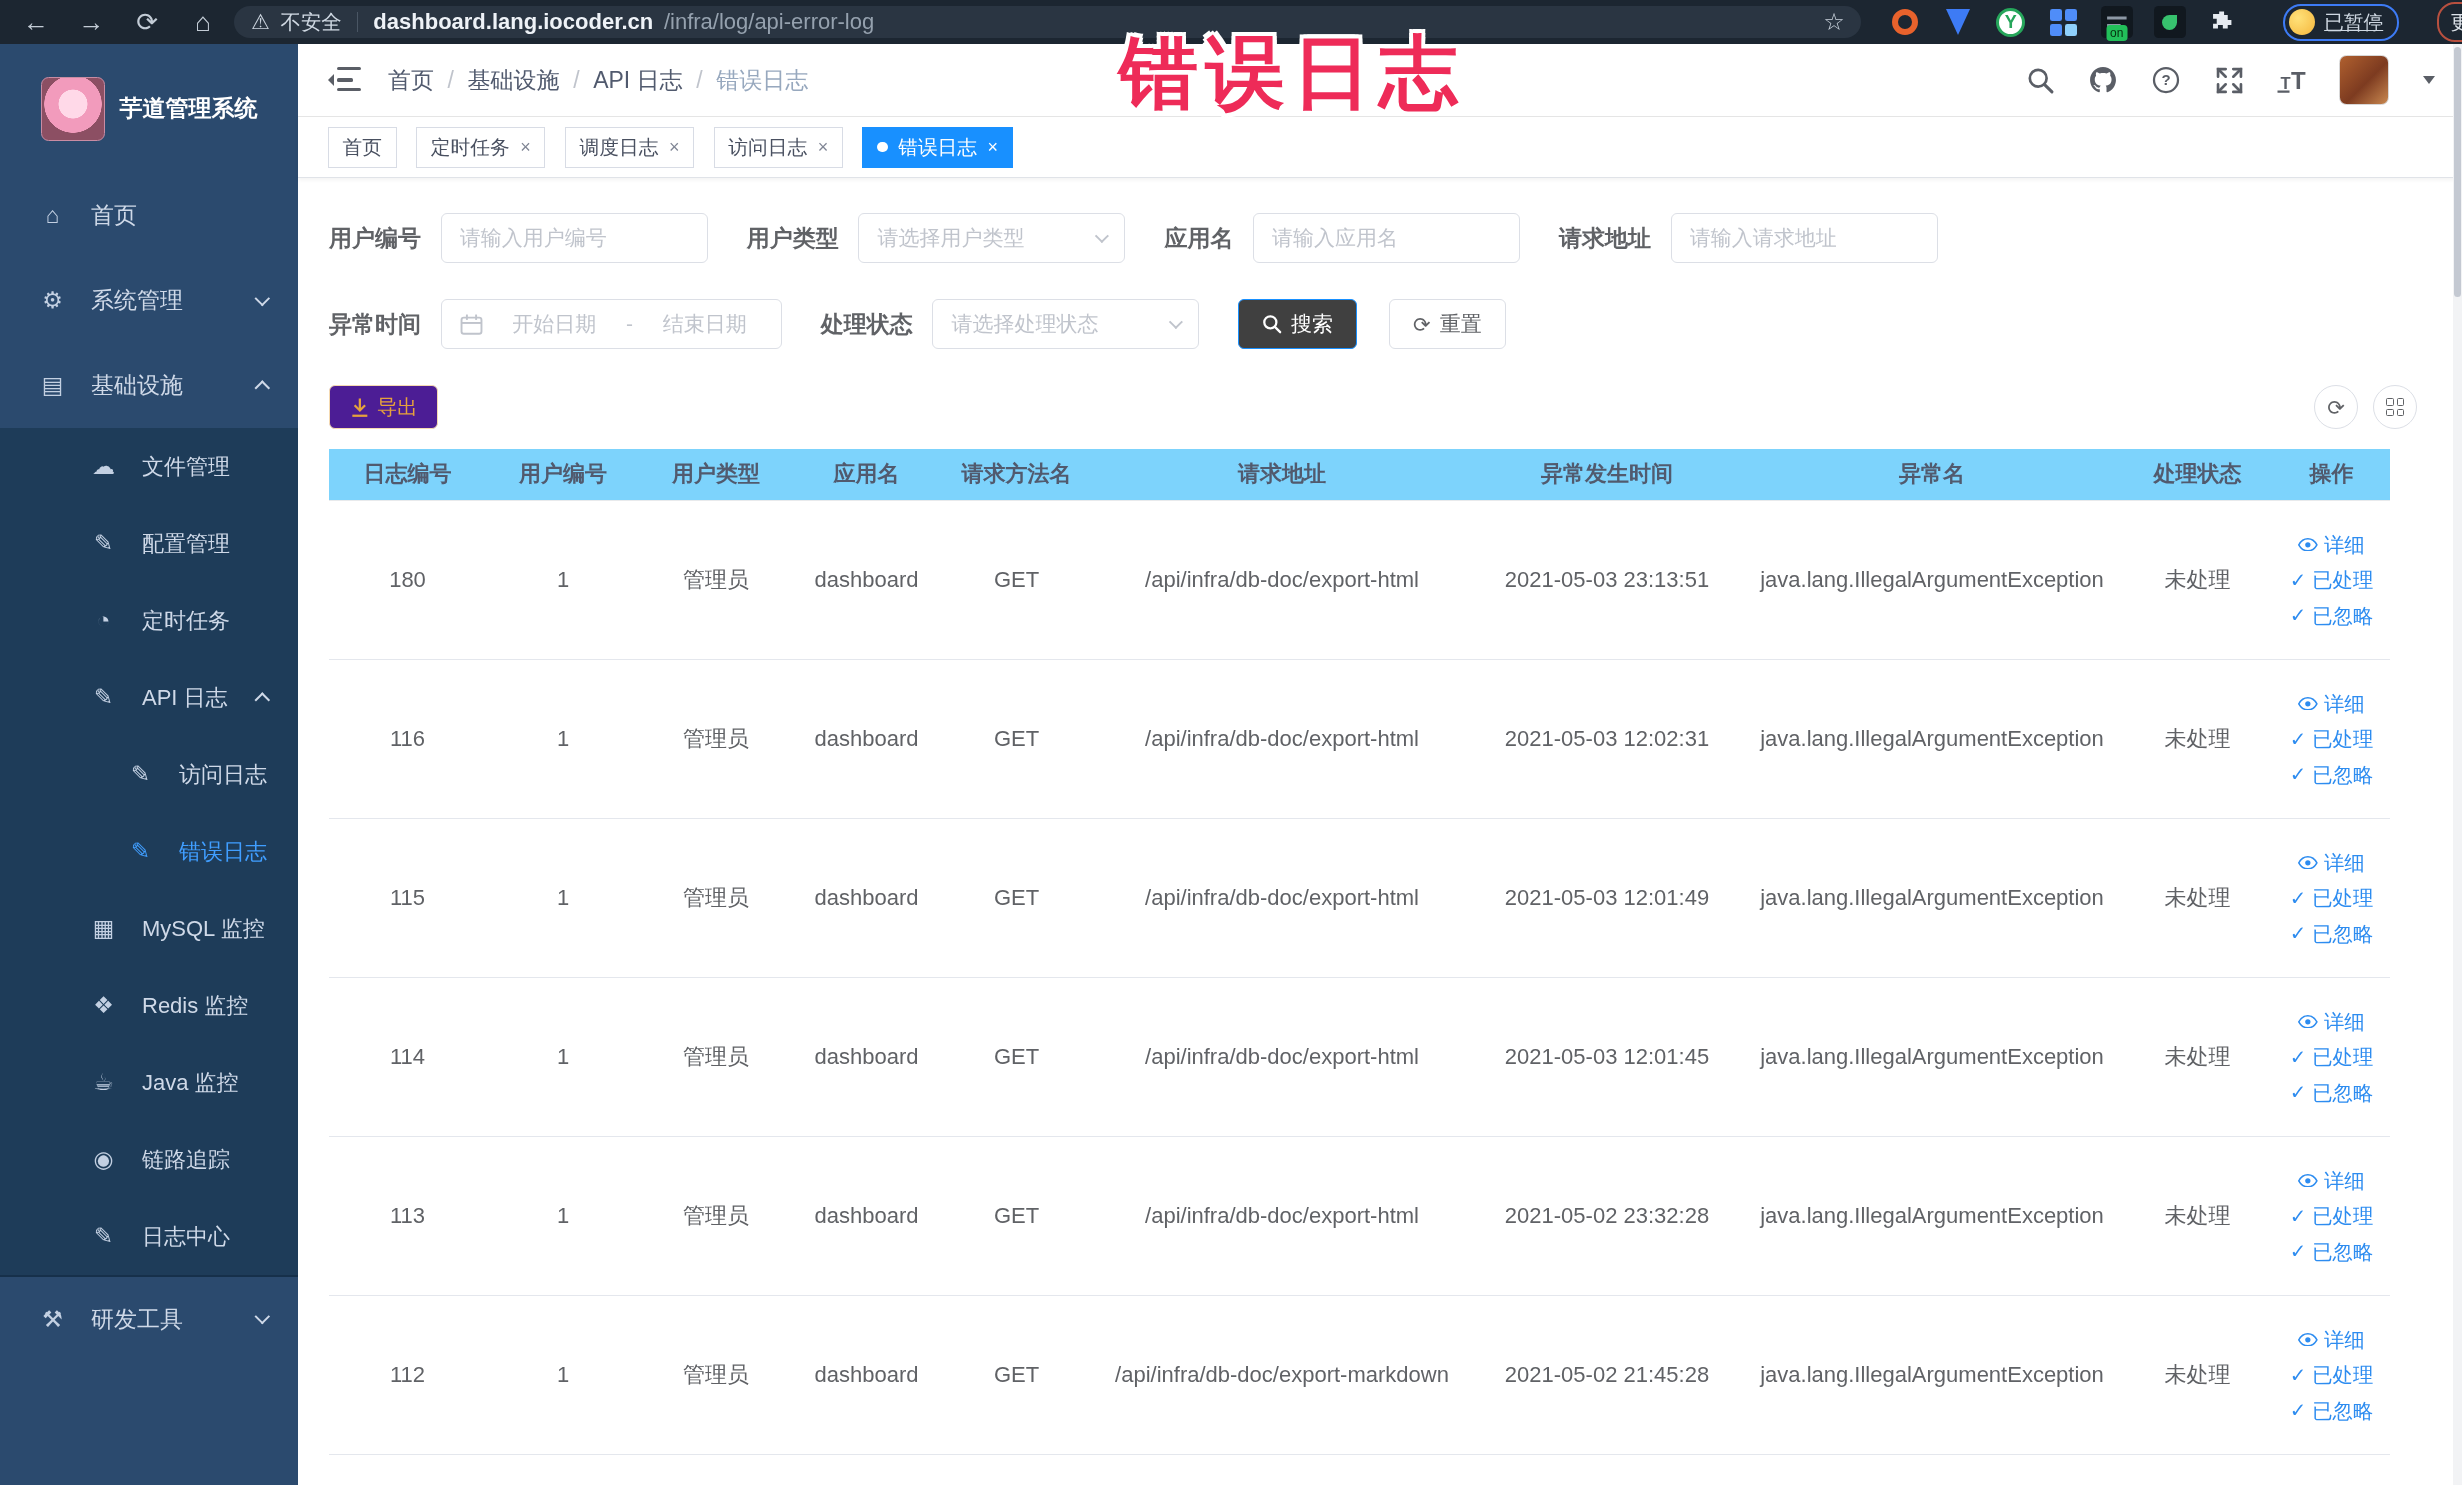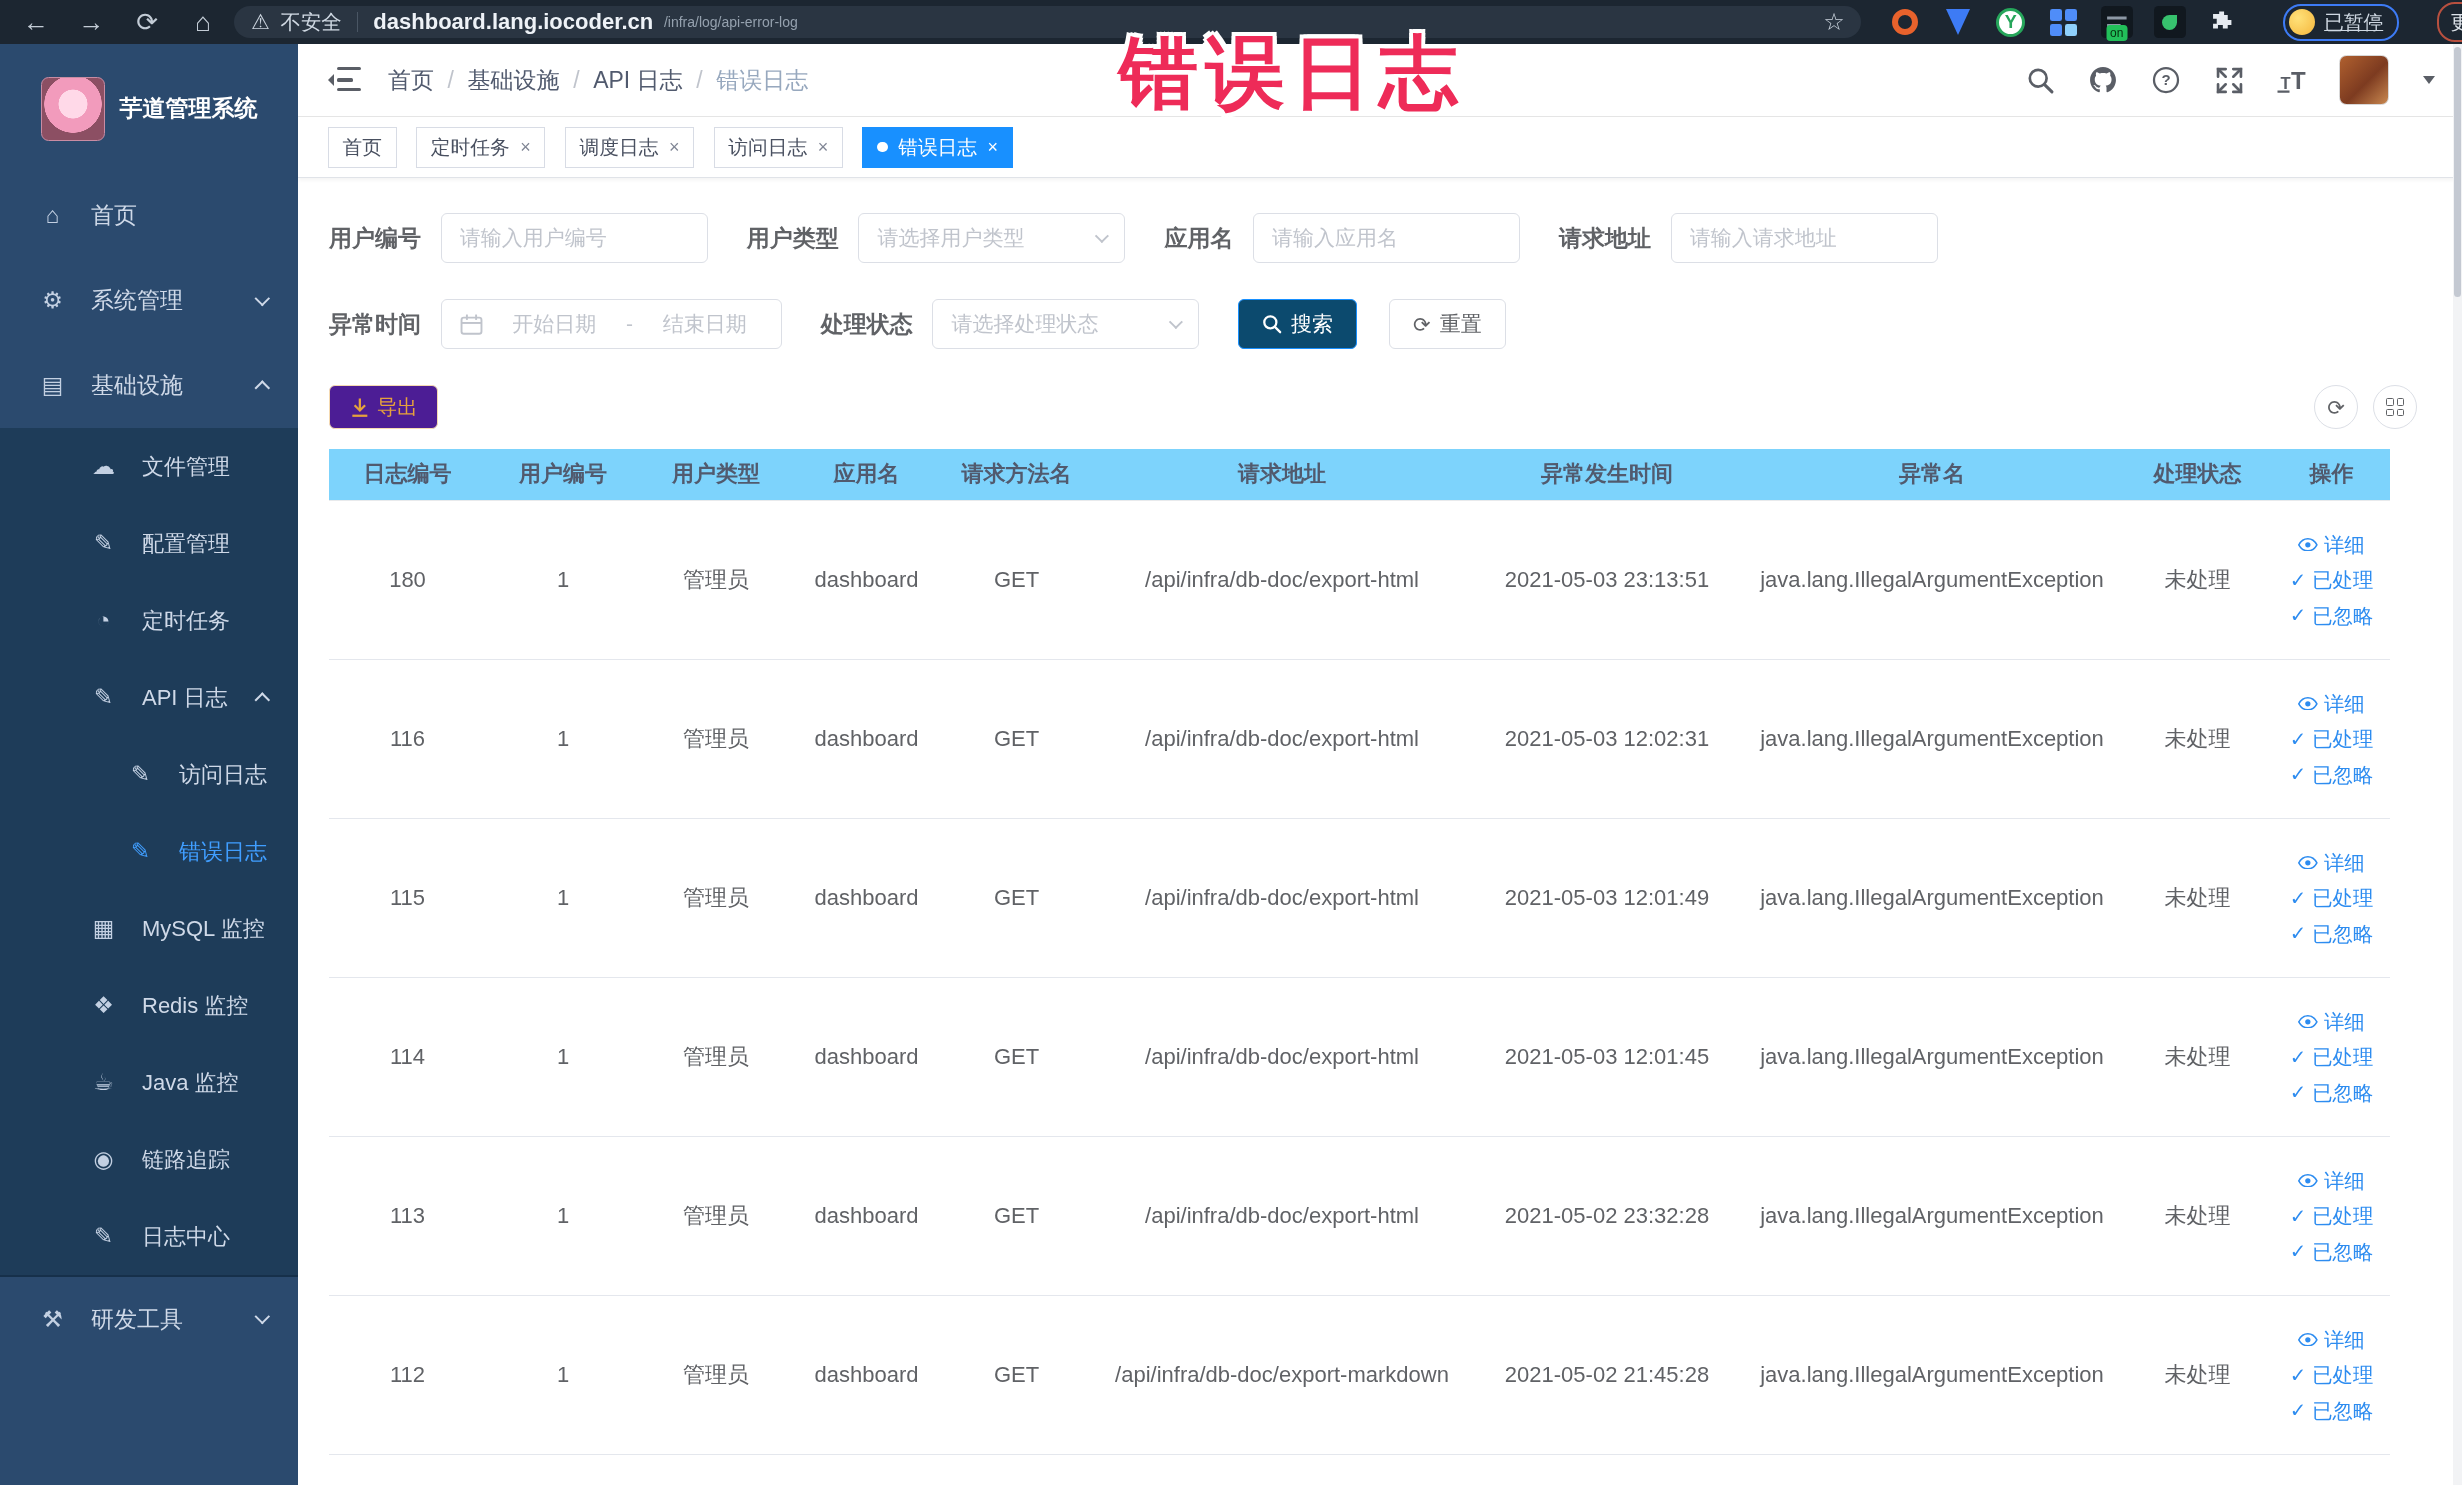--- a/index.html
+++ b/index.html
@@ -8,21 +8,21 @@
   .screen { position:relative; width:2462px; height:1486px; overflow:hidden; }
 
   
   .browser-bar { height:44px; background:#1c2631; display:flex; align-items:center; padding:0 12px; gap:7.6px; color:#cbd4de; }
   .nav-ic { width:48px; text-align:center; font-size:26px; color:#c3ccd6; flex:0 0 auto; cursor:default; }
   .url-pill { height:32px; flex:0 0 auto; width:1627px; background:#2a3542; border-radius:16px; display:flex; align-items:center; padding:0 16.7px; gap:10.6px; }
   .warn-ic { font-size:21px; color:#cbd4de; }
   .sec-label { font-size:20.4px; color:#cfd8e2; }
   .pill-sep { width:1.5px; height:19.7px; background:#4a5664; margin:0 4.5px; }
   .url-domain { font-size:22px; font-weight:bold; color:#eef2f7; }
-  .url-path { font-size:14px; color:#95a1ae; }
+  .url-path { font-size:22px; color:#95a1ae; }
   .pill-star { margin-left:auto; font-size:24px; color:#cbd4de; }
   .ext-row { display:flex; align-items:center; gap:21px; margin-left:19.7px; flex:0 0 auto; }
   .ext { width:32px; height:32px; display:flex; align-items:center; justify-content:center; position:relative; }
   .ext-ring { width:26px; height:26px; border:6.8px solid #e8622c; border-radius:50%; }
   .ext-shield { width:0; height:0; border-left:12px solid transparent; border-right:12px solid transparent; border-top:26px solid #3d7bf5; }
   .ext-green { width:29px; height:29px; background:#fff; border:3px solid #26a65b; border-radius:50%; color:#26a65b; font-size:18px; font-weight:bold; display:flex; align-items:center; justify-content:center; }
   .ext-grid { display:grid; grid-template-columns:12px 12px; grid-template-rows:12px 12px; gap:3px; }
   .ext-grid span { background:#4f8df9; border-radius:2.3px; }
   .ext-grid span:last-child { background:#8fd0fb; }
   .ext-dark { width:32px; height:32px; background:#11181f; border-radius:4.5px; display:flex; align-items:center; justify-content:center; }
@@ -88,21 +88,21 @@
   .f-input input { border:none; outline:none; font-size:21px; width:100%; color:#606266; font-family:inherit; }
   .f-input input::placeholder, .ph { color:#c0c4cc; }
   .f-input { width:267px; }
   .f-select { width:267px; justify-content:space-between; }
   .f-select .ph { font-size:21px; }
   .sel-chev { width:9.8px; height:9.8px; border-right:2.3px solid #c0c4cc; border-bottom:2.3px solid #c0c4cc; transform:rotate(45deg); margin-top:-4.5px; }
   .f-range { width:341px; gap:13.6px; }
   .f-range .ph { font-size:21px; flex:1; text-align:center; }
   .range-sep { color:#c0c4cc; font-size:21px; }
   .btn { height:50px; border-radius:6px; display:inline-flex; align-items:center; justify-content:center; gap:9px; font-size:21px; cursor:pointer; border:0.8px solid #dcdfe6; background:#fff; color:#606266; padding:0 23px; }
-  .btn-primary { background:#0c4a6e; border-color:#1890ff; color:#fff; }
+  .btn-primary { background:#404040; border-color:#1890ff; color:#fff; }
   .btn-search { margin-right:32px; }
   .glyph { font-size:21px; line-height:1; }
 
   
   .toolbar { display:flex; align-items:center; margin-bottom:19.7px; }
   .btn-export { height:44px; background:#4c1d95; border:0.8px solid #f5dab1; color:#e6a23c; font-size:20.4px; padding:0 19.7px; gap:7.6px; }
   .tool-right { margin-left:auto; display:flex; gap:15px; }
   .circle-btn { width:44px; height:44px; border-radius:50%; border:0.8px solid #dcdfe6; background:#fff; color:#606266; display:flex; align-items:center; justify-content:center; font-size:21px; cursor:pointer; }
   .mini-grid { display:grid; grid-template-columns:7.6px 7.6px; grid-template-rows:7.6px 7.6px; gap:3px; }
   .mini-grid span { border:1.5px solid #606266; border-radius:1.5px; }

